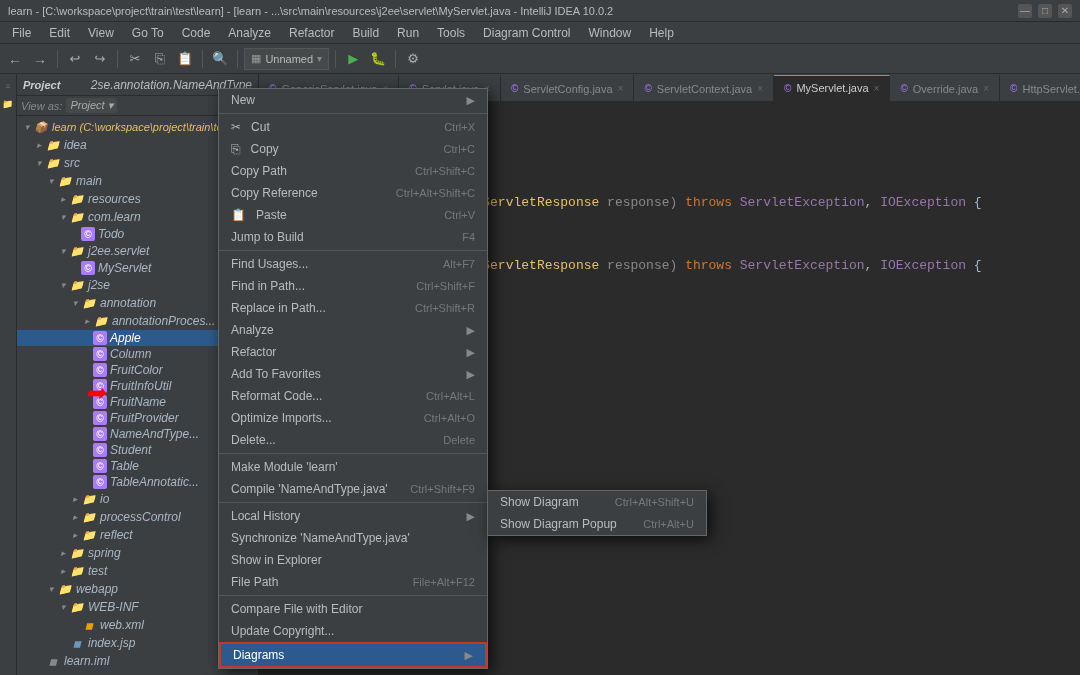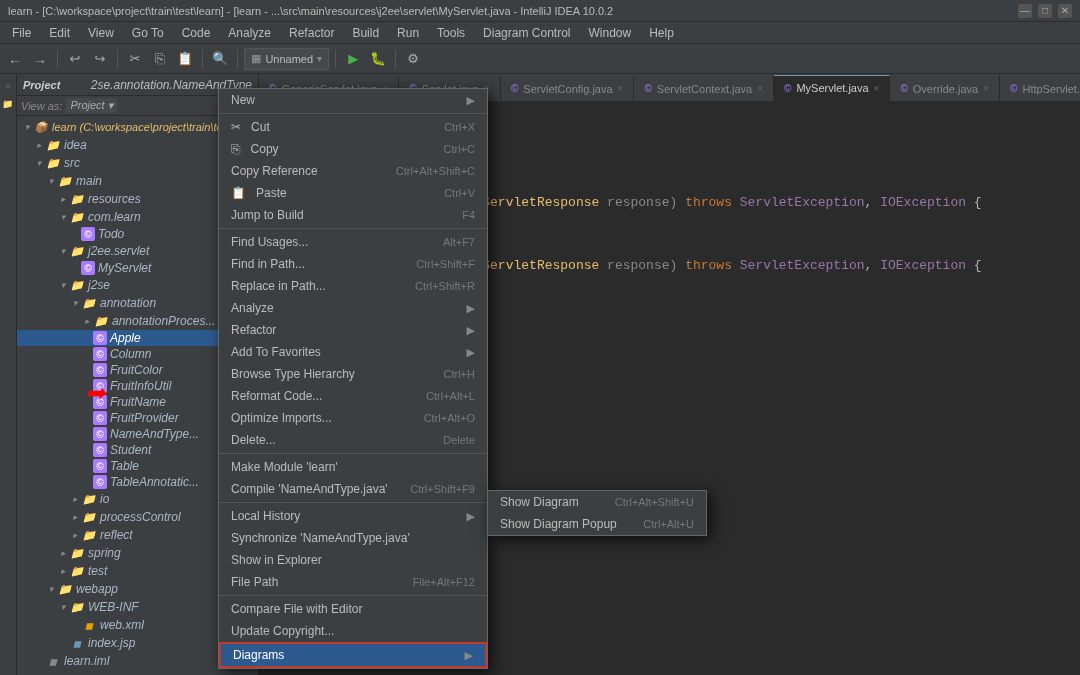--- a/index.html
+++ b/index.html
@@ -476,20 +476,26 @@
     </div>
     <div class="cm-item">
       <span class="cm-label">
           <span style="margin-right:4px;">⎘</span>
           <span>Copy</span>
         </span>
       <span class="cm-shortcut">Ctrl+C</span>
     </div>
     <div class="cm-item">
       <span class="cm-label">
+          <span>Copy Path</span>
+        </span>
+      <span class="cm-shortcut">Ctrl+Shift+C</span>
+    </div>
+    <div class="cm-item">
+      <span class="cm-label">
           <span>Copy Reference</span>
         </span>
       <span class="cm-shortcut">Ctrl+Alt+Shift+C</span>
     </div>
     <div class="cm-item">
       <span class="cm-label">
           <span style="margin-right:4px;">📋</span>
           <span>Paste</span>
         </span>
       <span class="cm-shortcut">Ctrl+V</span>
@@ -532,26 +538,20 @@
       <span class="cm-arrow">▶</span>
     </div>
     <div class="cm-item">
       <span class="cm-label">
           <span>Add To Favorites</span>
         </span>
       <span class="cm-arrow">▶</span>
     </div>
     <div class="cm-item">
       <span class="cm-label">
-          <span>Browse Type Hierarchy</span>
-        </span>
-      <span class="cm-shortcut">Ctrl+H</span>
-    </div>
-    <div class="cm-item">
-      <span class="cm-label">
           <span>Reformat Code...</span>
         </span>
       <span class="cm-shortcut">Ctrl+Alt+L</span>
     </div>
     <div class="cm-item">
       <span class="cm-label">
           <span>Optimize Imports...</span>
         </span>
       <span class="cm-shortcut">Ctrl+Alt+O</span>
     </div>

